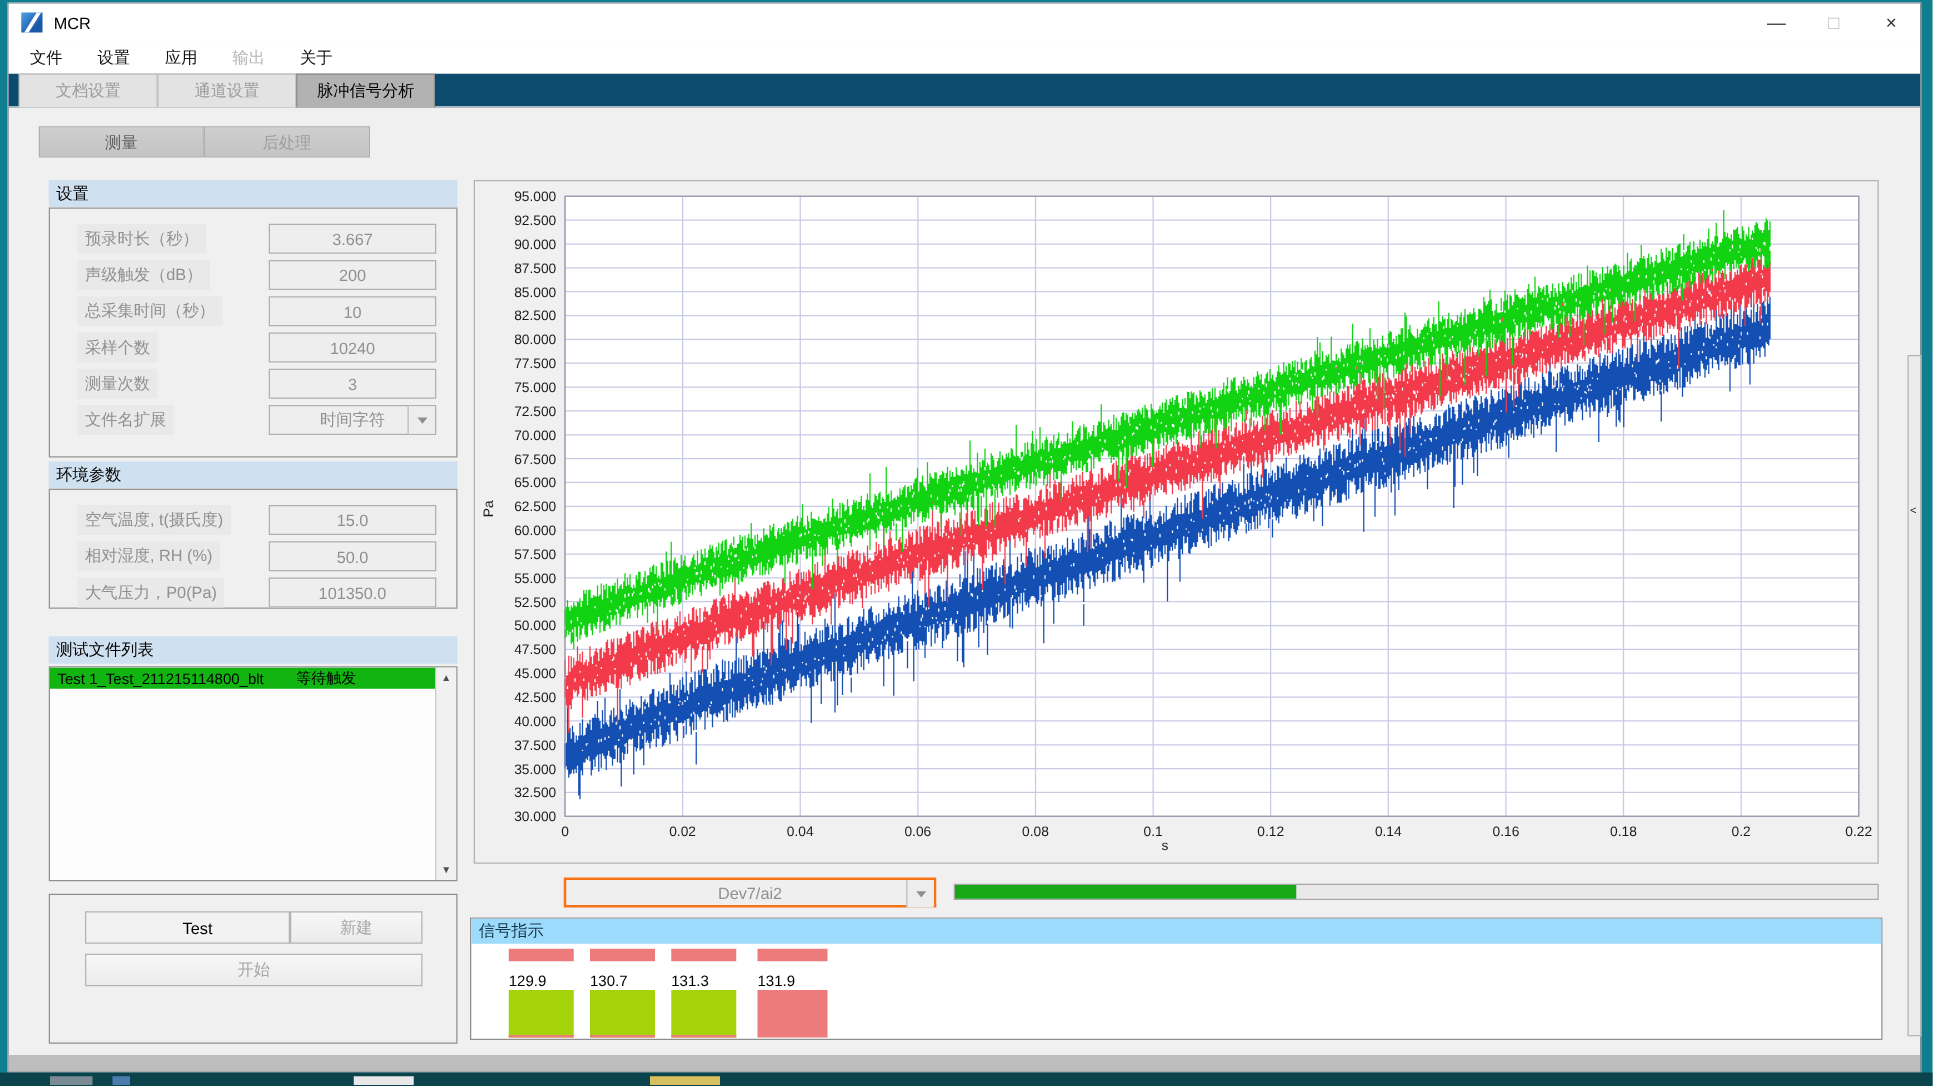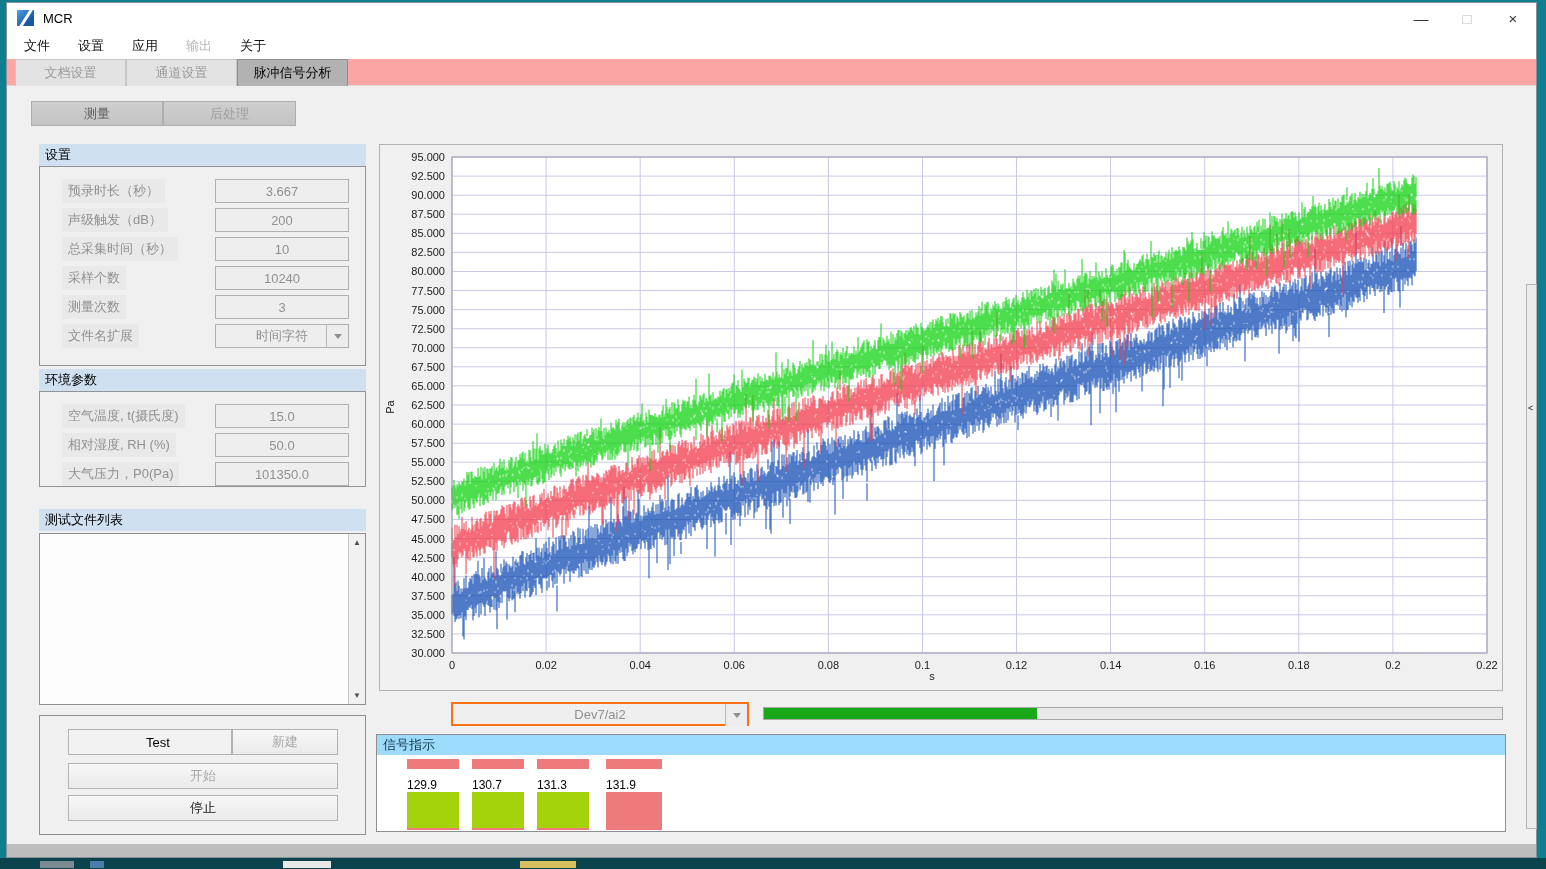--- a/index.html
+++ b/index.html
@@ -23,21 +23,21 @@
              font-size:15px; color:#333; cursor:default; }
   .win-btn.max { color:#bdbdbd; }
 
   
   .menubar { position:absolute; left:0; top:30px; right:0; height:26px; background:#ffffff;
              display:flex; align-items:center; padding-left:3px; }
   .menu-item { font-size:13px; color:#111; padding:0 14px; line-height:26px; }
   .menu-item.disabled { color:#b6b6b6; }
 
   
-  .tabbar { position:absolute; left:0; top:56px; right:0; height:27px; background:#fca5a5;
+  .tabbar { position:absolute; left:0; top:56px; right:0; height:27px; background:#0c4a6e;
             display:flex; padding-left:8px; border-bottom:1px solid #dadada; }
   .tab { width:111px; height:27px; display:flex; align-items:center; justify-content:center;
          font-size:13px; background:#e3e3e3; color:#9b9b9b; border:1px solid #c6c6c6; border-bottom:none; }
   .tab.active { background:#b2b2b2; color:#000; border-color:#8f8f8f; }
 
   
   .tb-btn { position:absolute; height:25px; background:linear-gradient(#cfcfcf,#c3c3c3);
             border:1px solid #aeaeae; font-size:13px; display:flex; align-items:center; justify-content:center; }
   #btn-measure { left:24px; top:98px; width:132px; color:#5f5f5f; }
   #btn-post    { left:156px; top:98px; width:133px; color:#9e9e9e; }
@@ -204,31 +204,36 @@
       <div class="field-row">
         <span class="field-label">大气压力，P0(Pa)</span>
         <div class="field-value">
           <span>101350.0</span>
         </div>
       </div>
     </div>
 
   <div class="group-header" style="left:32px; top:506px; width:327px;">测试文件列表</div>
   <div id="file-list">
+    <div id="file-rows">
+        <div class="file-row" style="background: rgb(17, 180, 17); width: 310px;">
+          <span>Test 1_Test_211215114800_blt</span>
+          <span>等待触发</span>
+        </div>
+      </div>
     <div class="list-scrollbar">
       <span class="scroll-arrow">▲</span>
       <span class="scroll-arrow">▼</span>
     </div>
   </div>
 
   <div id="run-panel">
     <div class="run-btn" id="btn-test">Test</div>
     <div class="run-btn" id="btn-new">新建</div>
     <div class="run-btn" id="btn-start">开始</div>
-    <div class="run-btn" id="btn-stop">停止</div>
   </div>
 
   <div id="chart-box">
     <svg id="chart-svg" width="1122" height="545" viewBox="0 0 1122 545">
         <rect x="72" y="12" width="1035" height="496" fill="#ffffff"></rect>
         <path d="M72.0 12V508M166.1 12V508M260.2 12V508M354.3 12V508M448.4 12V508M542.5 12V508M636.5 12V508M730.6 12V508M824.7 12V508M918.8 12V508M1012.9 12V508M1107.0 12V508M72 508.0H1107M72 488.9H1107M72 469.8H1107M72 450.8H1107M72 431.7H1107M72 412.6H1107M72 393.5H1107M72 374.5H1107M72 355.4H1107M72 336.3H1107M72 317.2H1107M72 298.2H1107M72 279.1H1107M72 260.0H1107M72 240.9H1107M72 221.8H1107M72 202.8H1107M72 183.7H1107M72 164.6H1107M72 145.5H1107M72 126.5H1107M72 107.4H1107M72 88.3H1107M72 69.2H1107M72 50.2H1107M72 31.1H1107M72 12.0H1107" stroke="#c9c9e8" stroke-width="1" fill="none"></path>
         <text x="65" y="512" text-anchor="end" font-size="11" fill="#1a1a1a" font-family="Liberation Sans, sans-serif">30.000</text>
         <text x="65" y="492.92307692307696" text-anchor="end" font-size="11" fill="#1a1a1a" font-family="Liberation Sans, sans-serif">32.500</text>
         <text x="65" y="473.84615384615387" text-anchor="end" font-size="11" fill="#1a1a1a" font-family="Liberation Sans, sans-serif">35.000</text>
         <text x="65" y="454.7692307692308" text-anchor="end" font-size="11" fill="#1a1a1a" font-family="Liberation Sans, sans-serif">37.500</text>

